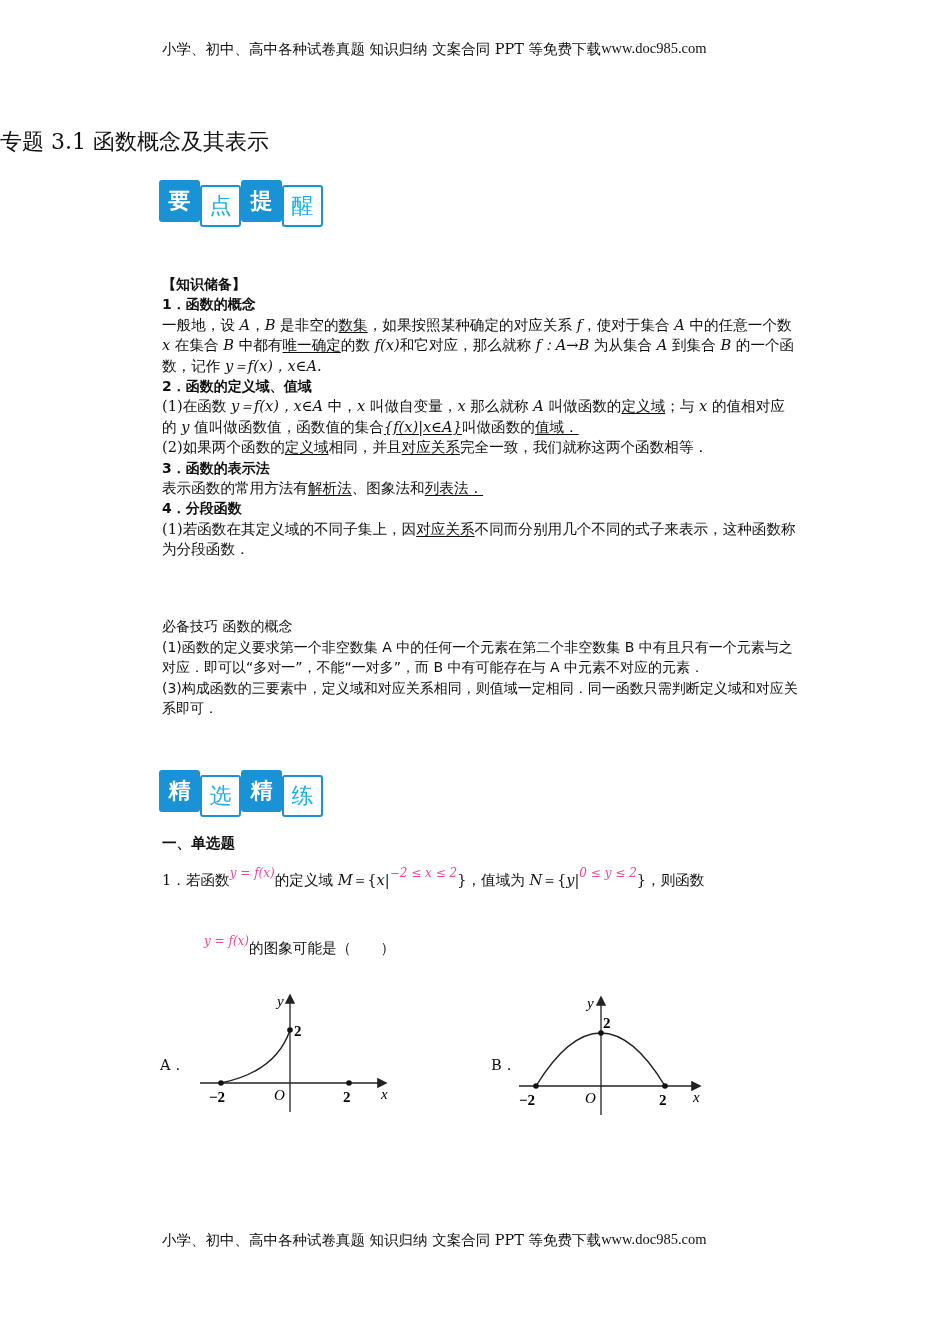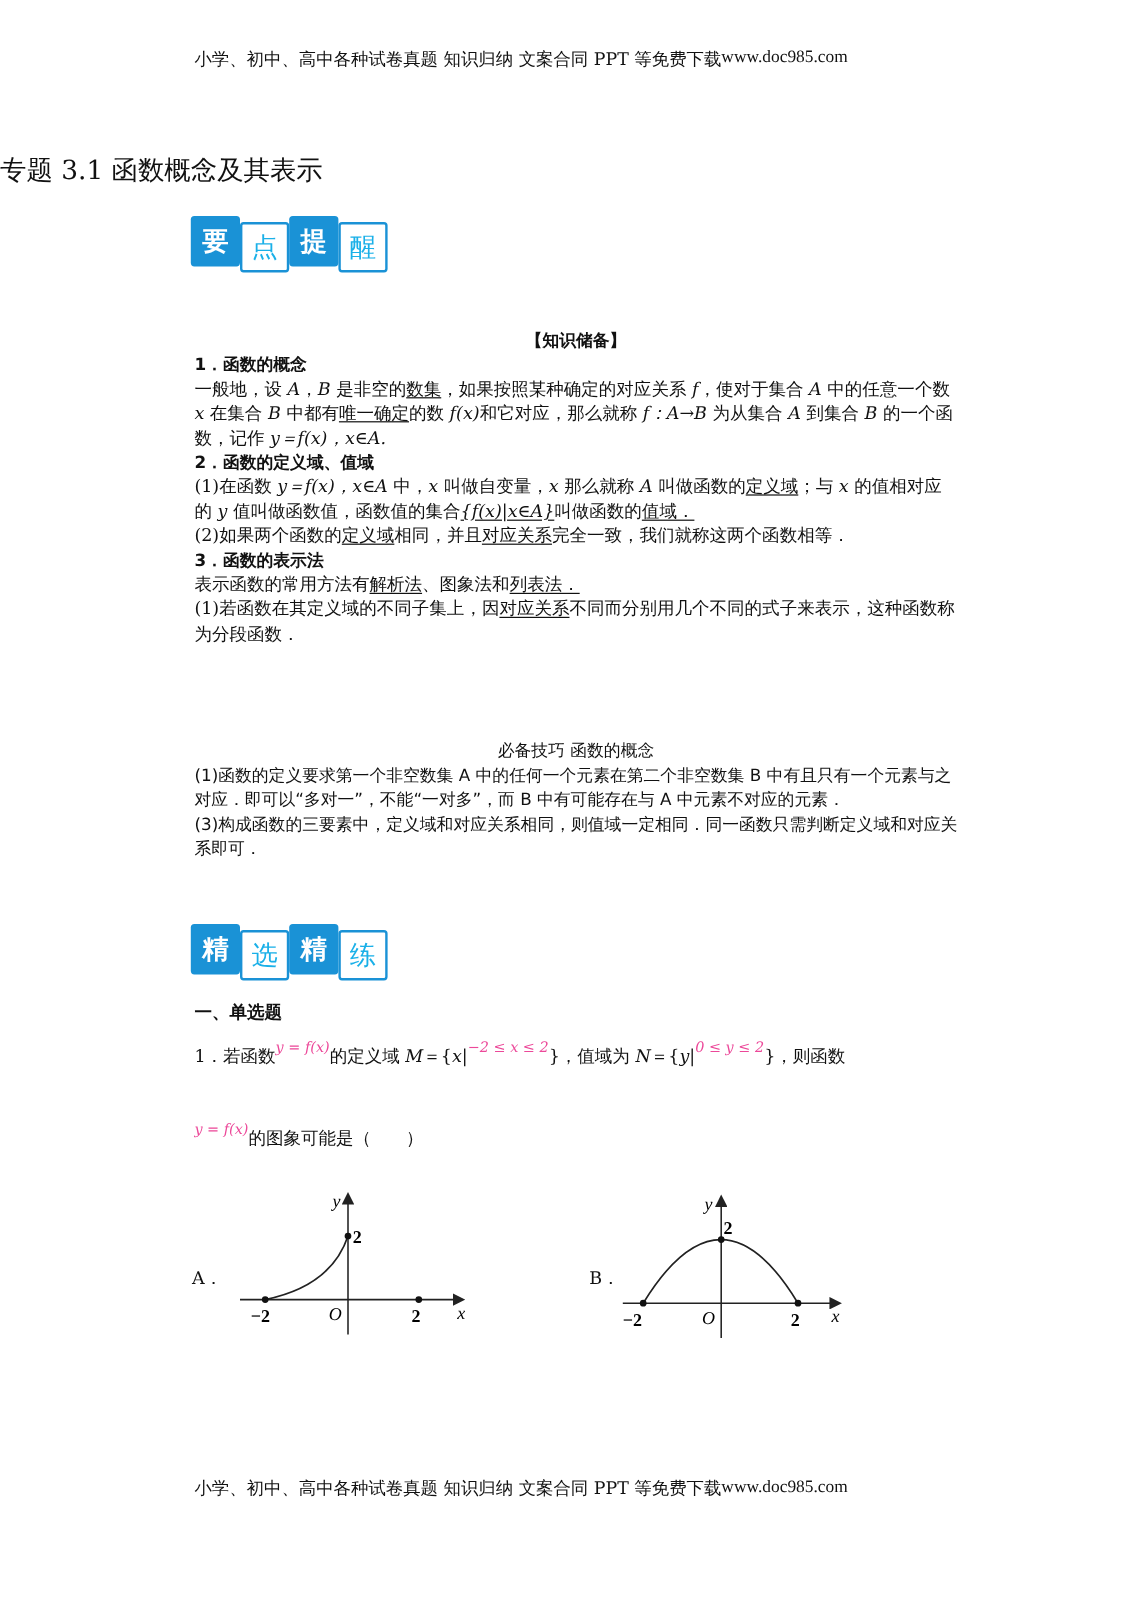--- a/index.html
+++ b/index.html
@@ -9,21 +9,21 @@
   #header { top: 40px; }
   #footer { top: 1231px; }
   .title { position: absolute; top: 127px; left: 0; width: 764px; text-align: left; font-size: 22px; color: #111; }
   .badges { position: absolute; left: 159px; display: flex; }
   .badge { width: 41px; height: 42px; display: flex; align-items: center; justify-content: center; font-family: "DejaVu Sans", sans-serif; font-weight: bold; font-size: 22px; border-radius: 3px; }
   .badge.solid { background: #1a92d6; color: #fff; margin-top: 0; }
   .badge.outline { background: #fff; color: #1ab0e8; border: 2px solid #1a92d6; margin-top: 5px; font-weight: normal; }
   #badges1 { top: 180px; }
   #badges2 { top: 770px; }
   .body-text { position: absolute; left: 162px; width: 636px; font-size: 14.6px; line-height: 20.4px; }
-  .center { text-align: center; }
+  .center { text-align: left; }
   .bold { font-family: "DejaVu Sans", sans-serif; font-weight: bold; font-size: 14px; }
   .sans { font-family: "DejaVu Sans", sans-serif; font-size: 14px; }
   u { text-decoration: underline; text-underline-offset: 2px; text-align: center; }
   i { font-style: italic; }
   .math-small { font-family: "DejaVu Serif", serif; font-style: italic; color: #ec4899; font-size: 12px; vertical-align: 8px; }
   .q-line { position: absolute; left: 162px; font-size: 14.6px; }
   .opt-label { position: absolute; font-size: 14.6px; }
   svg text { font-family: "Liberation Serif", serif; }
 </style>
 </head>
@@ -53,20 +53,21 @@
   <div>
     <span>(1)在函数 </span><i>y＝f(x)，x∈A</i><span> 中，</span><i>x</i><span> 叫做自变量，</span><i>x</i><span> 那么就称 </span><i>A</i><span> 叫做函数的</span><u>定义域</u><span>；与 </span><i>x</i><span> 的值相对应的 </span><i>y</i><span> 值叫做函数值，函数值的集合</span><u><i>{f(x)|x∈A}</i></u><span>叫做函数的</span><u>值域．</u>
   </div>
   <div>
     <span>(2)如果两个函数的</span><u>定义域</u><span>相同，并且</span><u>对应关系</u><span>完全一致，我们就称这两个函数相等．</span>
   </div>
   <div class="bold">3．函数的表示法</div>
   <div>
     <span>表示函数的常用方法有</span><u>解析法</u><span>、图象法和</span><u>列表法．</u>
   </div>
+  <div class="bold">4．分段函数</div>
   <div>
     <span>(1)若函数在其定义域的不同子集上，因</span><u>对应关系</u><span>不同而分别用几个不同的式子来表示，这种函数称为分段函数．</span>
   </div>
 </div>
 
 <div class="body-text sans" style="top:616px; line-height:20.5px;">
   <div class="center">必备技巧  函数的概念</div>
   <div>(1)函数的定义要求第一个非空数集 A 中的任何一个元素在第二个非空数集 B 中有且只有一个元素与之对应．即可以“多对一”，不能“一对多”，而 B 中有可能存在与 A 中元素不对应的元素．</div>
   <div>(3)构成函数的三要素中，定义域和对应关系相同，则值域一定相同．同一函数只需判断定义域和对应关系即可．</div>
 </div>
@@ -77,21 +78,21 @@
   <div class="badge solid">精</div>
   <div class="badge outline">练</div>
 </div>
 
 <div class="q-line bold" style="top:834px;">一、单选题</div>
 
 <div class="q-line" style="top:866px;">
   <span>1．若函数</span><span class="math-small">y = f(x)</span><span>的定义域 </span><i>M</i><span>＝{</span><i>x</i><span>|</span><span class="math-small">−2 ≤ x ≤ 2</span><span>}，值域为 </span><i>N</i><span>＝{</span><i>y</i><span>|</span><span class="math-small">0 ≤ y ≤ 2</span><span>}，则函数</span>
 </div>
 
-<div class="q-line" style="top:934px;">
+<div class="q-line" style="top:934px;margin-left:42px;">
   <span class="math-small">y = f(x)</span><span>的图象可能是（　　）</span>
 </div>
 
 <div class="opt-label" style="left:160px; top:1056px;">A．</div>
 <svg style="position:absolute; left:195px; top:990px;" width="200" height="125">
   <defs>
       <marker id="arr" markerWidth="8" markerHeight="8" refX="6" refY="4" orient="auto">
         <path d="M0,0 L8,4 L0,8 Z" fill="#222"></path>
       </marker>
     </defs>

